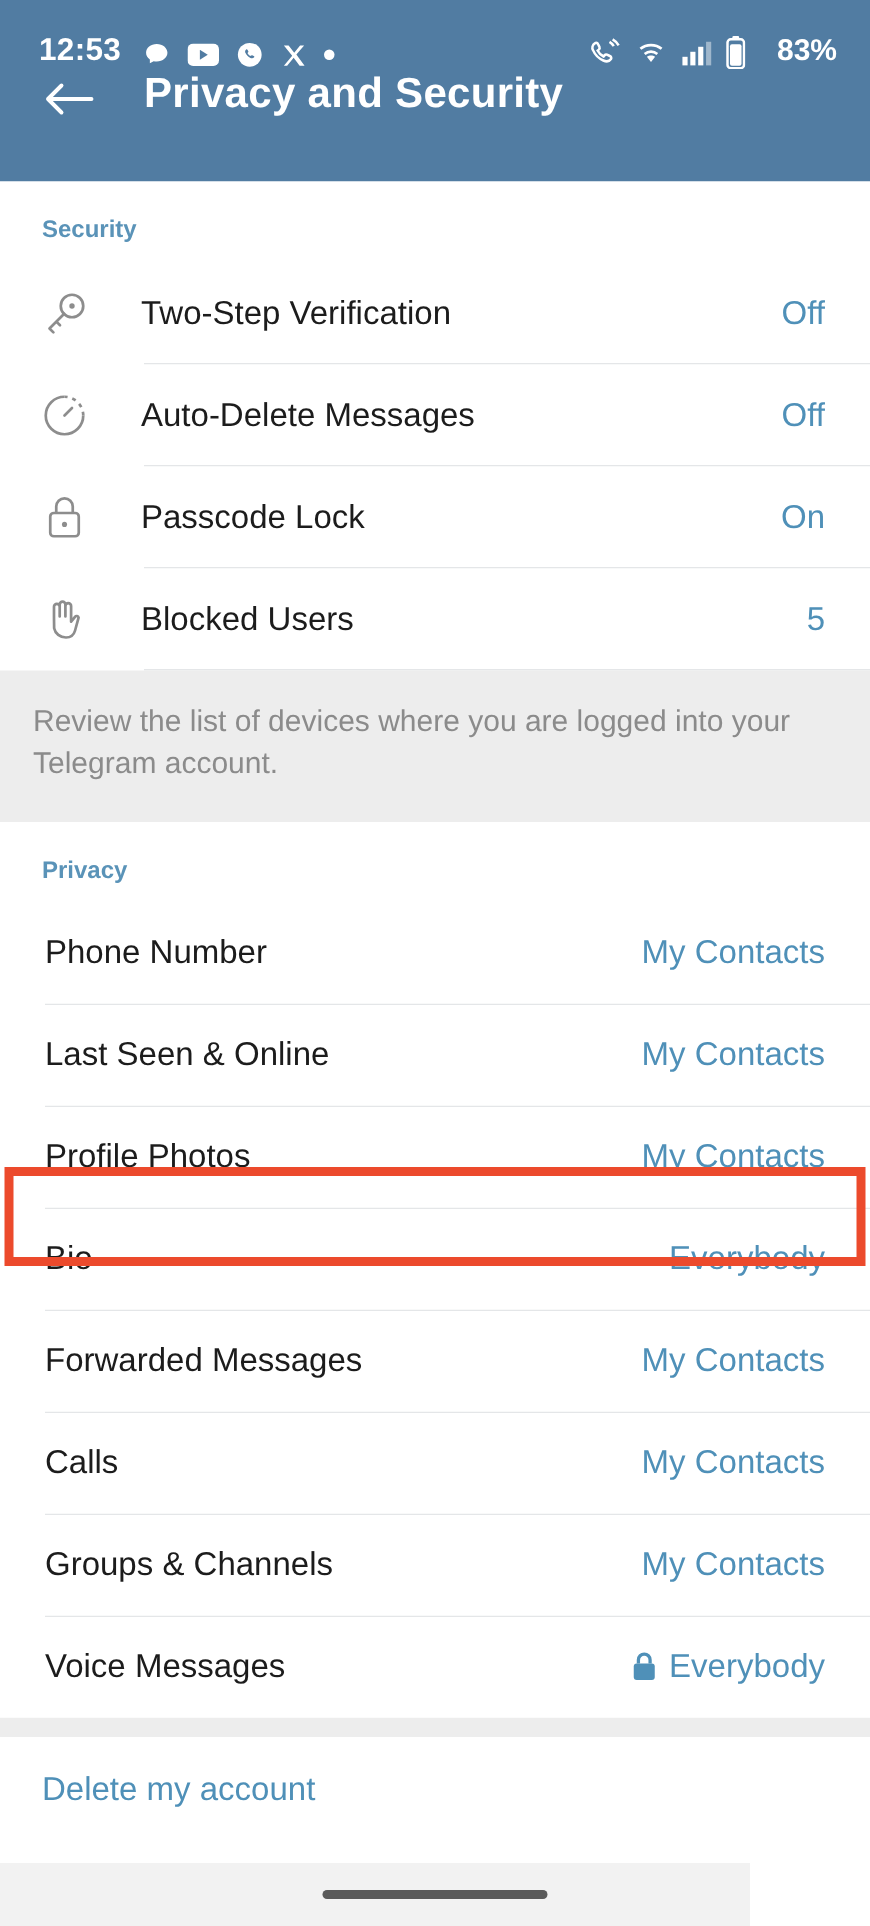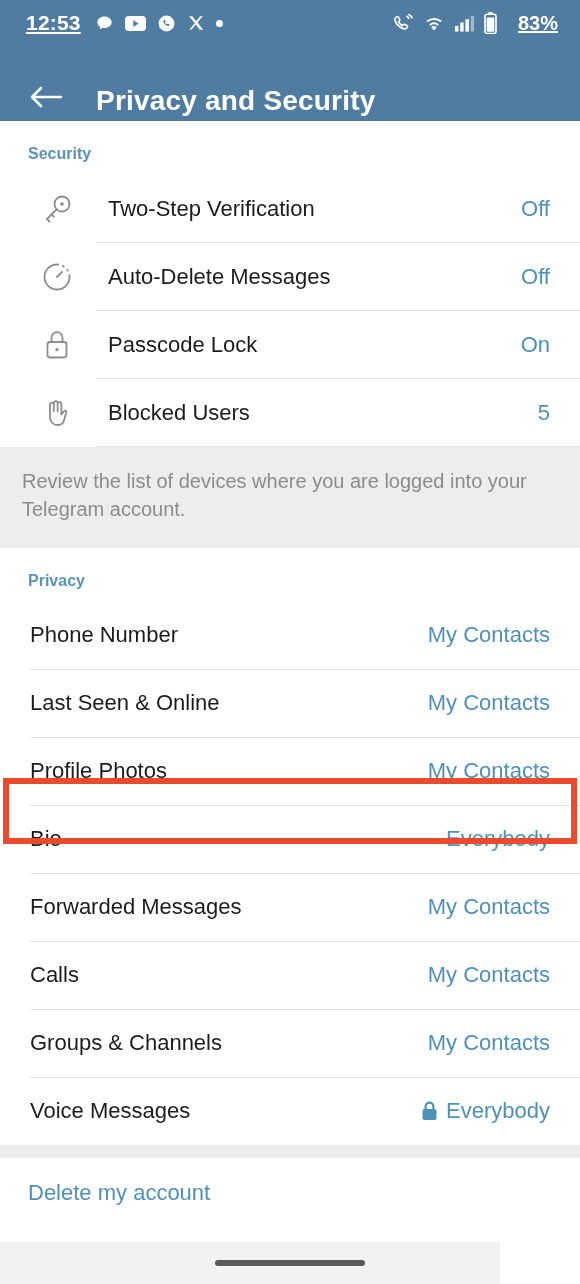--- a/index.html
+++ b/index.html
@@ -13,38 +13,37 @@
     position:relative;
     width:580px; height:1284px;
     background:#ffffff;
     overflow:hidden;
   }
 
   
   .statusbar {
     height:46px;
     background:#517ca2;
-    display:flex; align-items:center;
+    display:flex; align-items:flex-end;
     padding:0 22px 0 26px;
     color:#ffffff;
-    text-decoration:underline;
   }
   .sb-time { font-size:21px; font-weight:bold; letter-spacing:.2px; }
   .sb-left-icons { display:flex; align-items:center; gap:11px; margin-left:14px; }
   .sb-spacer { flex:1; }
   .sb-right-icons { display:flex; align-items:center; gap:9px; }
   .sb-battery-text { font-size:20px; font-weight:bold; margin-left:12px; }
   .sb-dot { width:7px; height:7px; border-radius:50%; background:#fff; }
   .ic { display:block; }
 
   
   .appbar {
     height:75px;
     background:#517ca2;
-    display:flex; align-items:flex-end;
+    display:flex; align-items:flex-start;
     padding:0 0 4px 26px;
   }
   .back-btn {
     width:40px; height:40px;
     display:flex; align-items:center; justify-content:center;
     cursor:pointer;
   }
   .appbar-title {
     color:#ffffff;
     font-size:28px;
@@ -63,21 +62,21 @@
     padding:24px 0 12px 28px;
   }
 
   .row {
     display:flex; align-items:center;
     min-height:67px;
     padding:0 30px 0 28px;
     background:#ffffff;
     position:relative;
   }
-  .row.with-icon { padding-left:40px; }
+  .row.with-icon { padding-left:26px; }
   .row-icon {
     width:46px; min-width:46px;
     display:flex; align-items:center; justify-content:flex-start;
   }
   .row-label {
     flex:1;
     font-size:22px;
     color:#1c1c1c;
     margin-left:22px;
   }

